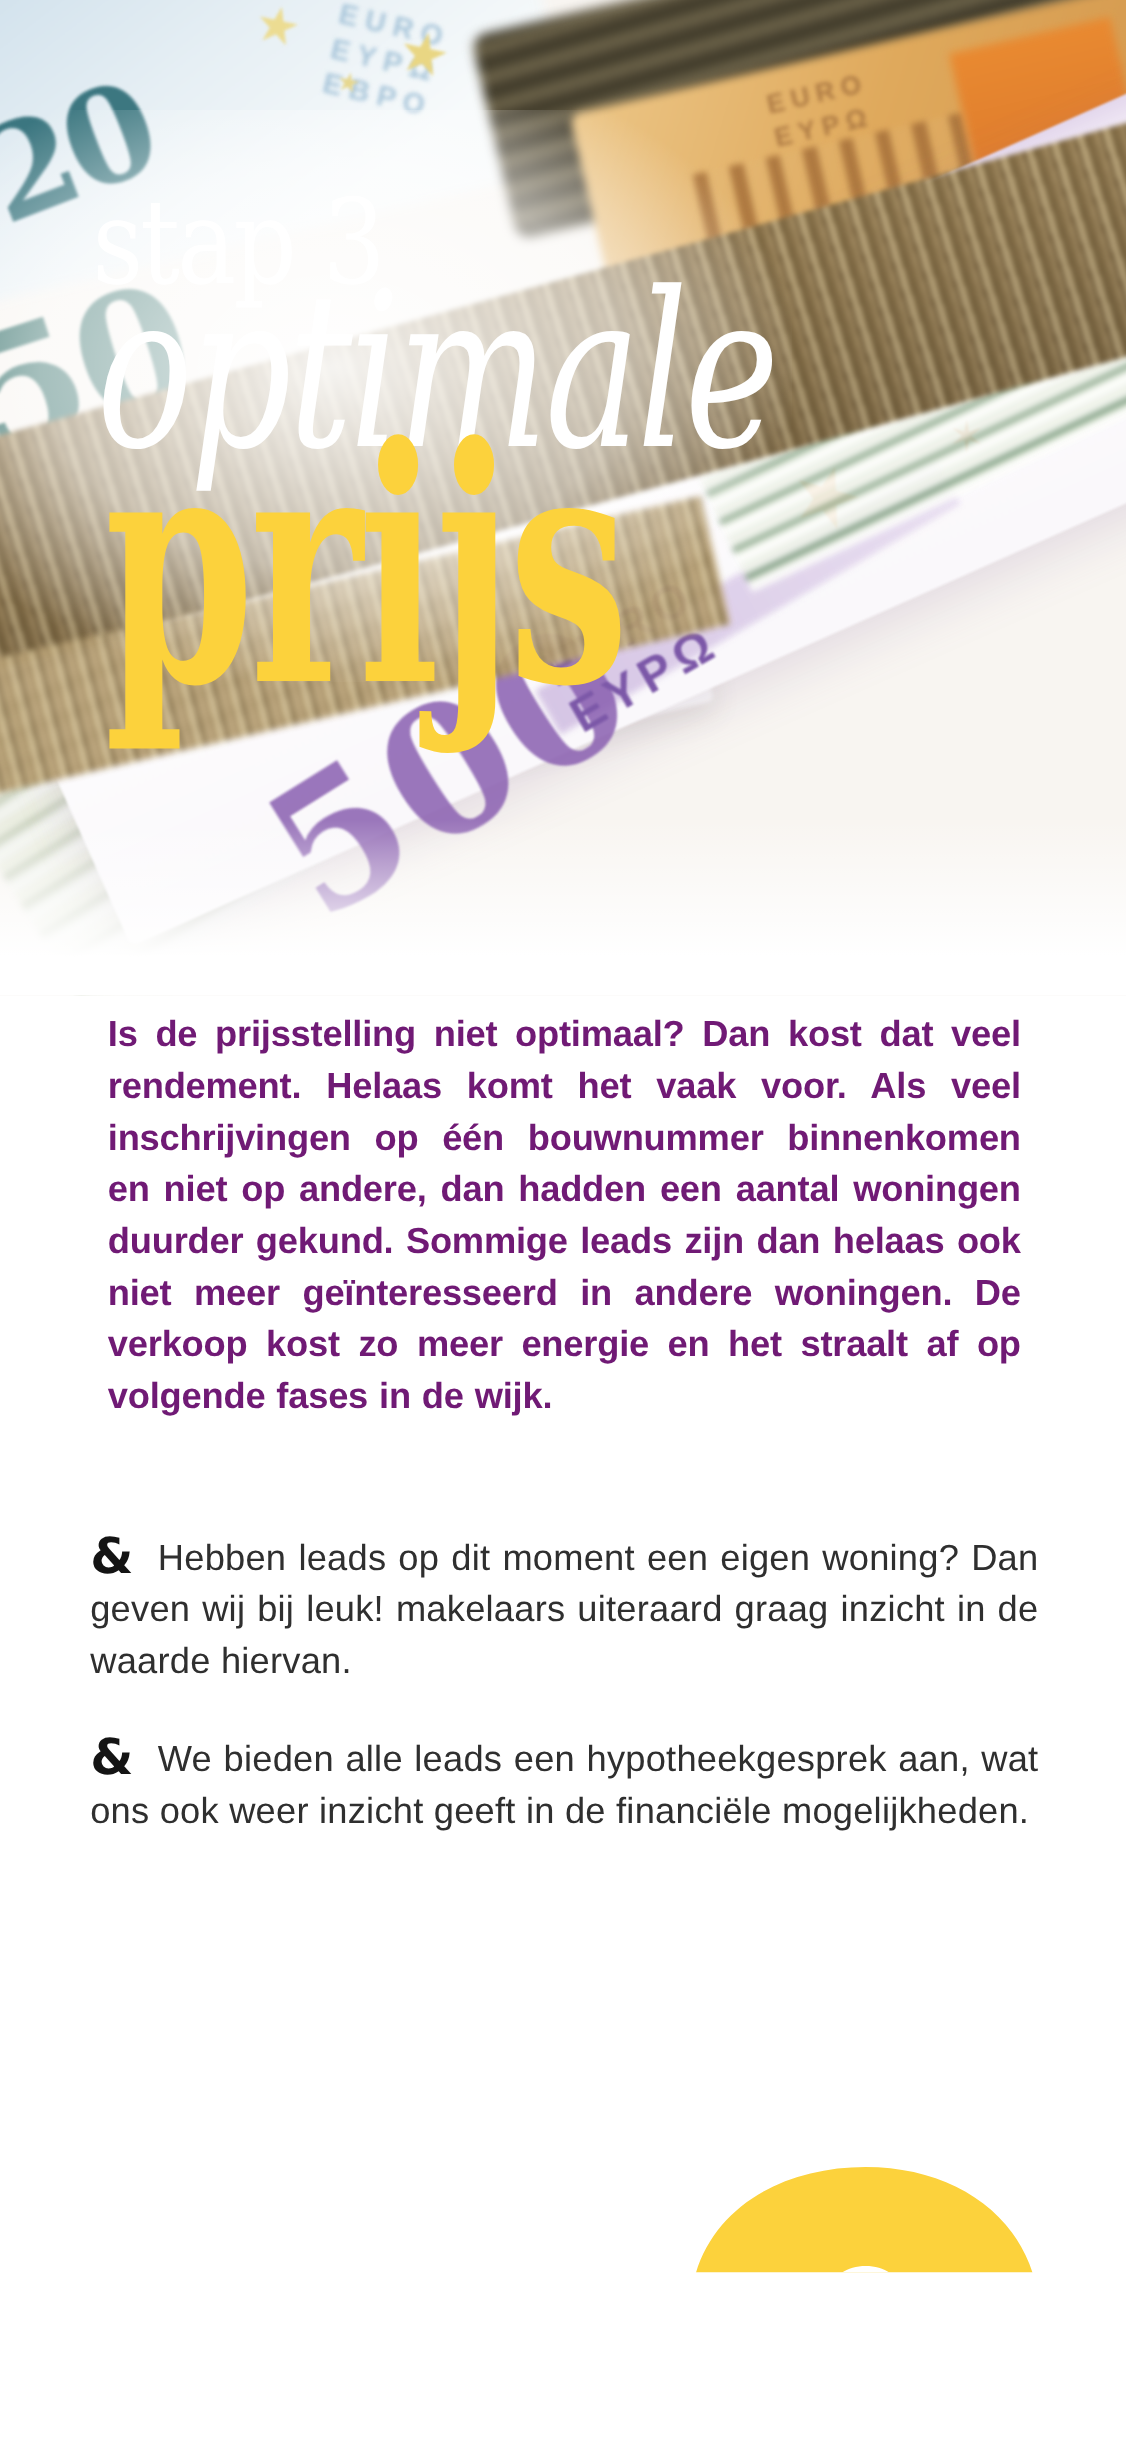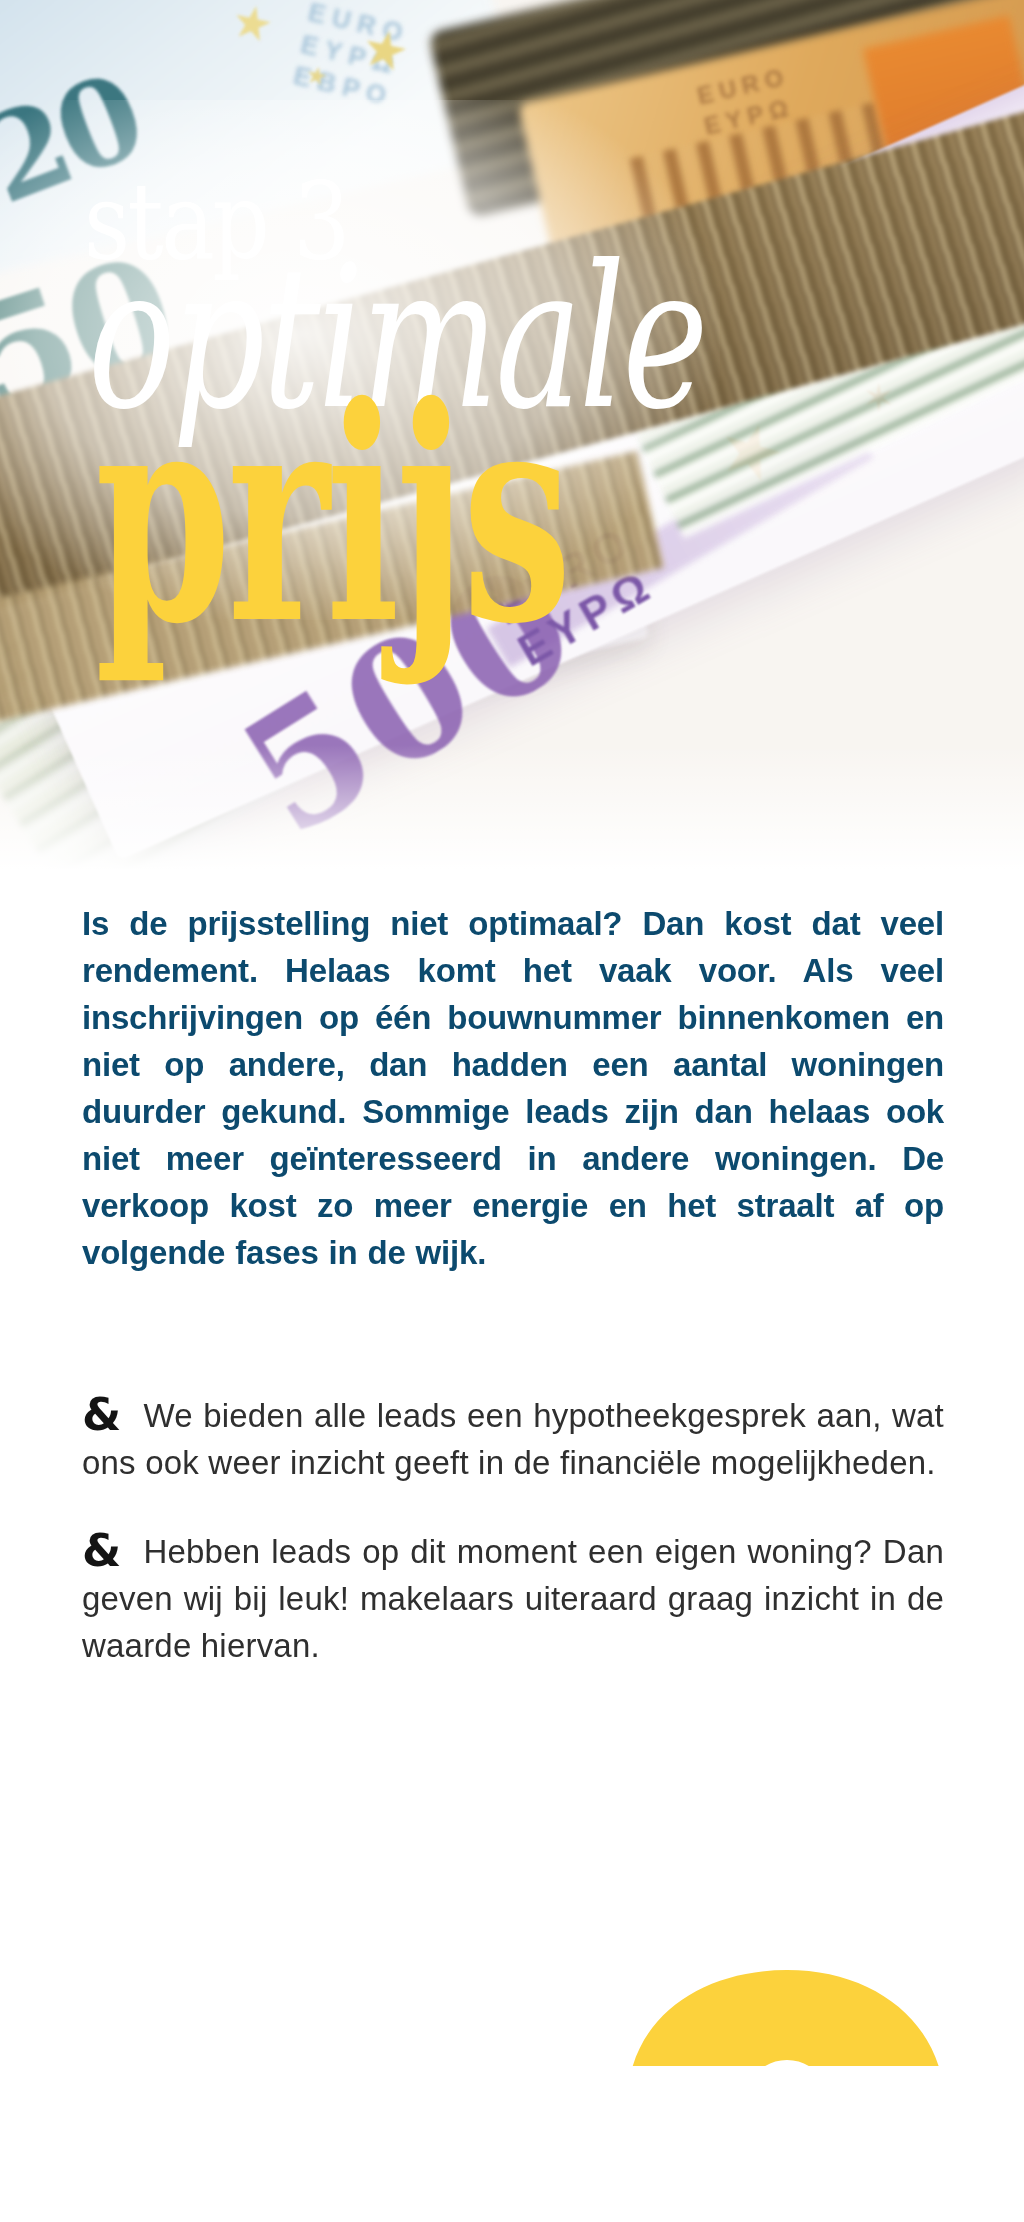--- a/index.html
+++ b/index.html
@@ -72,22 +72,22 @@
   
   .titles{position:absolute;left:0;top:0;width:1024px;height:905px;pointer-events:none;}
   .eyebrow{position:absolute;left:84px;top:168px;font:400 107px/1 "DejaVu Serif",serif;color:#ffffff;
       letter-spacing:-3px;transform:scaleX(.84);transform-origin:0 0;}
   .t-italic{position:absolute;left:88px;top:240px;font:italic 400 196px/1 "DejaVu Serif",serif;color:#ffffff;
       letter-spacing:-4px;transform:scaleX(.74);transform-origin:0 0;}
   .t-main{position:absolute;left:95px;top:368px;font:bold 295px/1 "DejaVu Serif",serif;color:#FCD23C;
       letter-spacing:-6px;transform:scaleX(.66);transform-origin:0 0;}
 
   
-  .intro{position:absolute;left:82px;right:80px;top:900px;margin:0;
-      font:bold 33px/47px "Liberation Sans",sans-serif;color:#0c4a6e;
+  .intro{position:absolute;left:82px;right:80px;top:900px;margin:16px;
+      font:bold 33px/47px "Liberation Sans",sans-serif;color:#701a75;
       text-align:justify;letter-spacing:-0.2px;word-spacing:1px;}
   .bullets{position:absolute;left:82px;right:80px;top:1392px;}
   .bullet{margin:0 0 42px 0;font:300 33px/47px "Liberation Sans",sans-serif;color:#2f2f2f;
       text-align:justify;letter-spacing:.2px;}
   .amp{font-family:"DejaVu Sans",sans-serif;font-weight:900;font-size:45px;line-height:0;
       margin-right:22px;vertical-align:-3px;color:#141414;}
 
   
   .logo-wrap{position:absolute;left:600px;top:1960px;width:424px;height:262px;}
 </style>
@@ -133,22 +133,22 @@
 
   <div class="titles">
     <div class="eyebrow">stap 3</div>
     <div class="t-italic">optimale</div>
     <div class="t-main">prijs</div>
   </div>
 
   <p class="intro">Is de prijsstelling niet optimaal? Dan kost dat veel rendement. Helaas komt het vaak voor. Als veel inschrijvingen op één bouwnummer binnenkomen en niet op andere, dan hadden een aantal woningen duurder gekund. Sommige leads zijn dan helaas ook niet meer geïnteresseerd in andere woningen. De verkoop kost zo meer energie en het straalt af op volgende fases in de wijk.</p>
 
   <div class="bullets">
+    <p class="bullet"><span class="amp">&amp;</span><span>Hebben leads op dit moment een eigen woning? Dan geven wij bij leuk! makelaars uiteraard graag inzicht in de waarde hiervan.</span></p>
     <p class="bullet"><span class="amp">&amp;</span><span>We bieden alle leads een hypotheekgesprek aan, wat ons ook weer inzicht geeft in de financiële mogelijkheden.</span></p>
-    <p class="bullet"><span class="amp">&amp;</span><span>Hebben leads op dit moment een eigen woning? Dan geven wij bij leuk! makelaars uiteraard graag inzicht in de waarde hiervan.</span></p>
   </div>
 
   <div class="logo-wrap">
     <svg width="424" height="262" viewBox="0 0 424 262" xmlns="http://www.w3.org/2000/svg">
       <path d="M 118 262 C 92 257 63 259 49 250 C 33 215 27 184 27 146 C 27 59 100 10 187 10 C 277 10 345 65 345 148 C 345 205 320 243 288 262 Z" fill="#FCD23C"></path>
       <path fill="#ffffff" d="M 187 100 C 213 100 231 122 231 150 C 231 178 207 199 187 213 C 167 199 143 178 143 150 C 143 122 161 100 187 100 Z"></path>
       <path d="M 322 262 L 424 262 L 424 251 L 330 257 Z" fill="#FCD23C"></path>
     </svg>
   </div>
 

